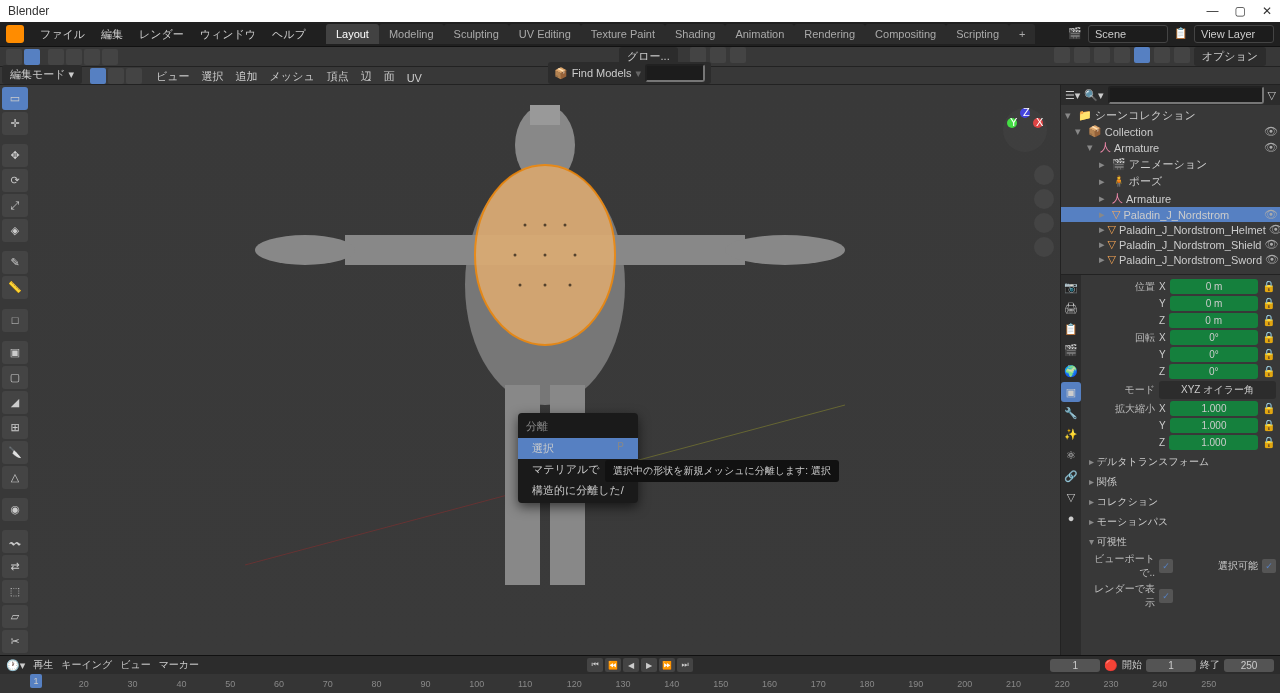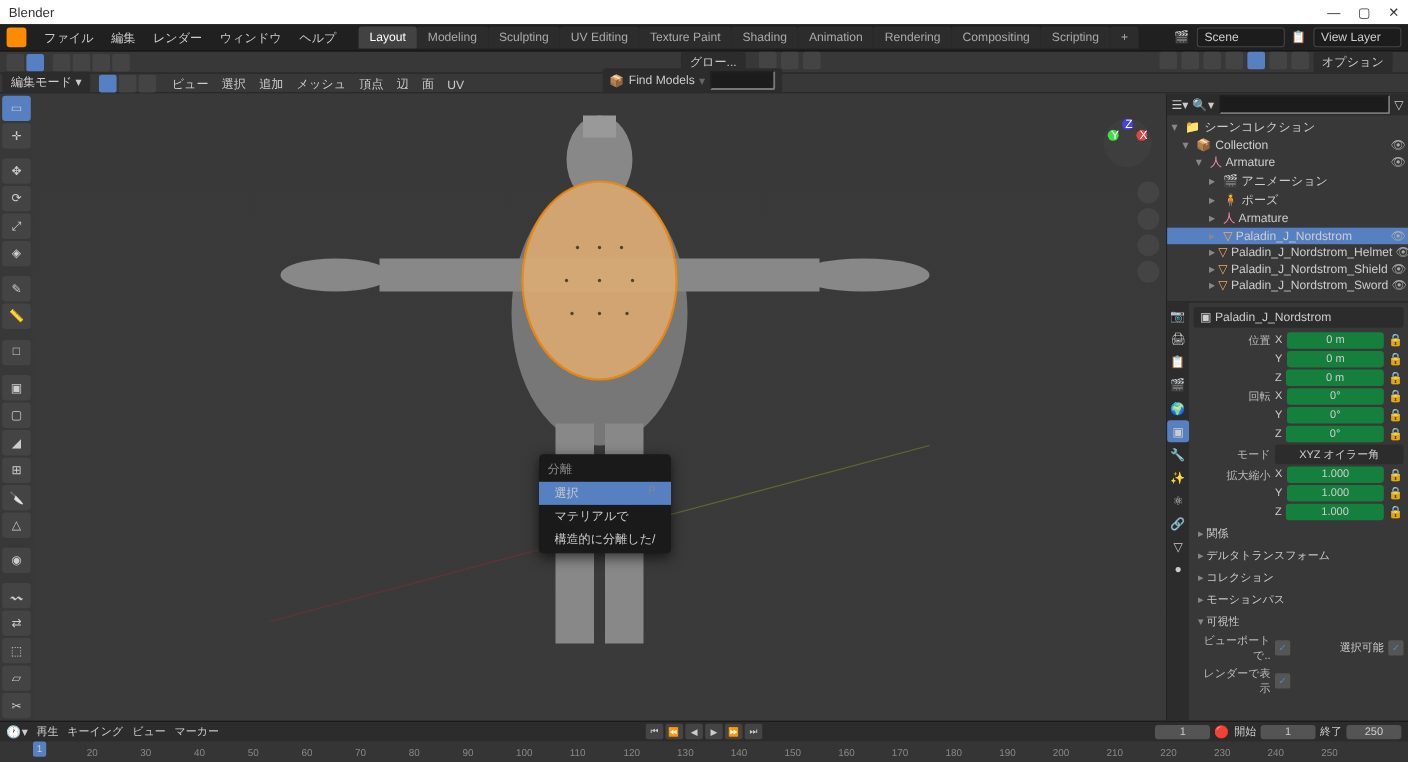--- a/index.html
+++ b/index.html
@@ -226,33 +226,34 @@
           <circle cx="420" cy="140" r="1.5"></circle>
         <circle cx="370" cy="170" r="1.5"></circle>
           <circle cx="400" cy="170" r="1.5"></circle>
           <circle cx="430" cy="170" r="1.5"></circle>
         <circle cx="375" cy="200" r="1.5"></circle>
           <circle cx="400" cy="200" r="1.5"></circle>
           <circle cx="425" cy="200" r="1.5"></circle>
       </g>
     </svg>
 
-    <div class="context-menu" style="left:460px; top:328px">
+    <div class="context-menu" style="left:488px; top:328px">
       <div class="ctx-title">分離</div>
       <div class="ctx-item highlight">
         <span>選択</span>
         <span class="ctx-shortcut">P</span>
       </div>
       <div class="ctx-item">
         <span>マテリアルで</span>
       </div>
       <div class="ctx-item">
         <span>構造的に分離した/</span>
       </div>
     </div>
+    <div class="tooltip" style="left:575px; top:375px">選択中の形状を新規メッシュに分離します: 選択</div>
 
     <div class="nav-gizmo">
       <svg viewBox="0 0 50 50">
           <circle cx="25" cy="25" r="22" fill="#444" opacity="0.5"></circle>
       <circle cx="38" cy="18" r="5" fill="#d44"></circle>
           <circle cx="12" cy="18" r="5" fill="#4d4"></circle>
           <circle cx="25" cy="8" r="5" fill="#44d"></circle>
       <text x="36" y="21" font-size="6" fill="#fff">X</text>
           <text x="10" y="21" font-size="6" fill="#fff">Y</text>
           <text x="23" y="11" font-size="6" fill="#fff">Z</text>
@@ -343,23 +344,20 @@
         <div class="prop-tab">🌍</div>
         <div class="prop-tab active">▣</div>
         <div class="prop-tab">🔧</div>
         <div class="prop-tab">✨</div>
         <div class="prop-tab">⚛</div>
         <div class="prop-tab">🔗</div>
         <div class="prop-tab">▽</div>
         <div class="prop-tab">●</div>
       </div>
       <div class="prop-content">
-        <div class="prop-header">
-          ▣ <span>Paladin_J_Nordstrom</span>
-        </div>
         <div class="prop-row">
             <span class="prop-label">位置</span>
             <span style="font-size:10px">X</span>
             <span class="prop-input">0 m</span>
             <span>🔒</span>
           </div>
         <div class="prop-row">
             <span class="prop-label"></span>
             <span style="font-size:10px">Y</span>
             <span class="prop-input">0 m</span>
@@ -404,22 +402,22 @@
             <span style="font-size:10px">Y</span>
             <span class="prop-input">1.000</span>
             <span>🔒</span>
           </div>
         <div class="prop-row">
             <span class="prop-label"></span>
             <span style="font-size:10px">Z</span>
             <span class="prop-input">1.000</span>
             <span>🔒</span>
           </div>
+        <div class="prop-section">デルタトランスフォーム</div>
         <div class="prop-section">関係</div>
-        <div class="prop-section">デルタトランスフォーム</div>
         <div class="prop-section">コレクション</div>
         <div class="prop-section">モーションパス</div>
         <div class="prop-section open">可視性</div>
         <div class="prop-row">
             <span class="prop-label">ビューポートで..</span>
             <span class="prop-checkbox checked"></span>
             <span style="flex:1"></span>
             <span style="font-size:10px">選択可能</span>
             <span class="prop-checkbox checked"></span>
           </div>

